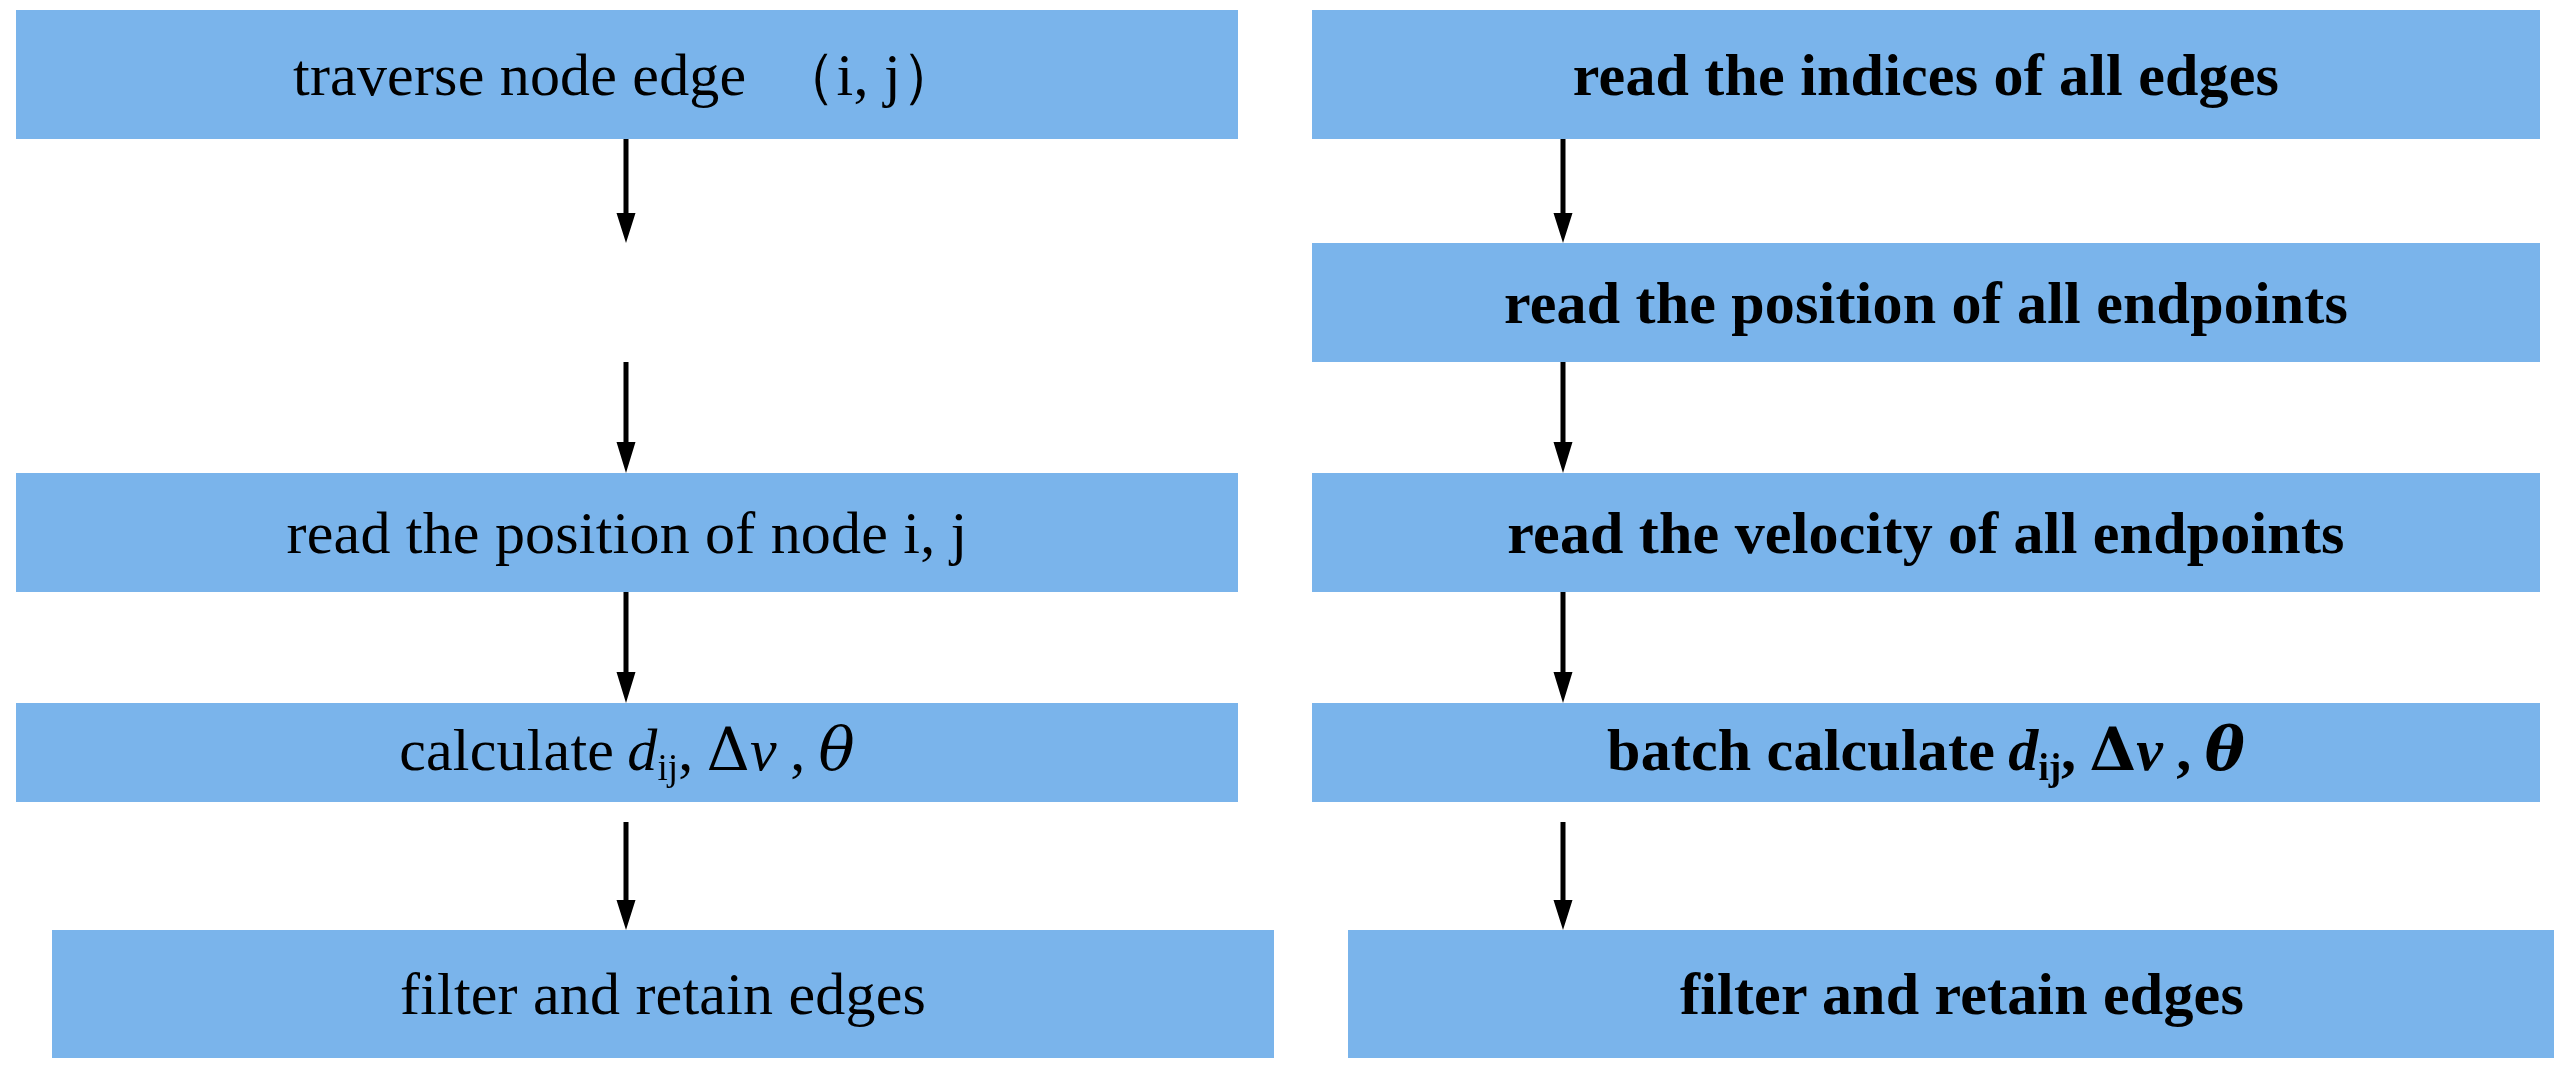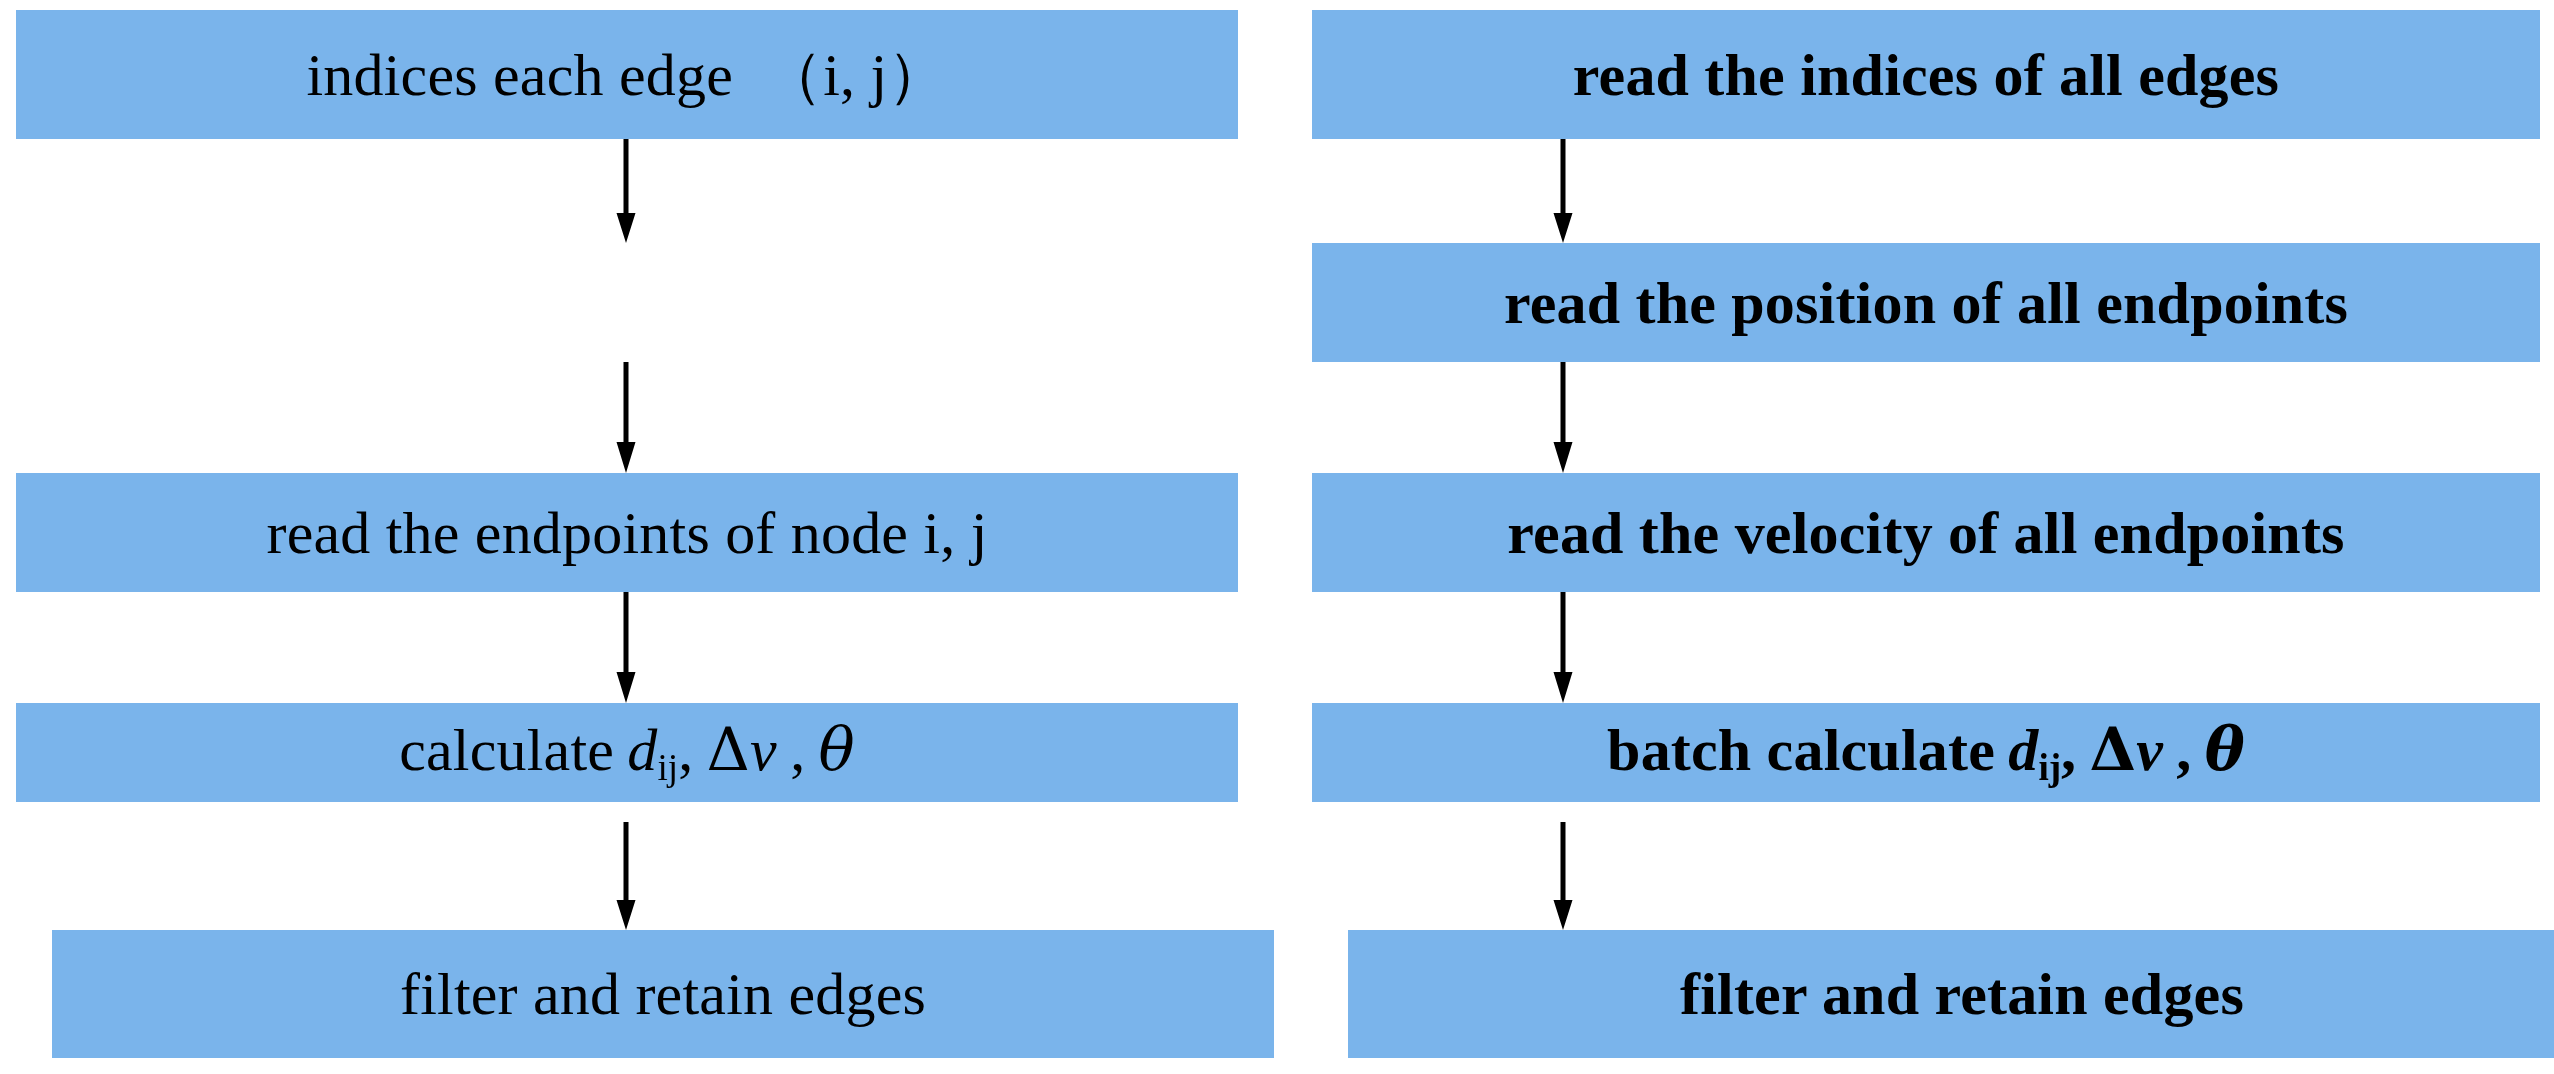--- a/index.html
+++ b/index.html
@@ -78,26 +78,26 @@
   .gap-3 { top: 822px; height: 108px; }
 </style>
 </head>
 <body>
 
 <div class="canvas">
 
   <div class="column col-left">
 
     <div class="node row-0">
-      <span class="node-label"><span>indices each edge</span><span class="wsp"></span><span>（i, j）</span></span>
+      <span class="node-label"><span>traverse node edge</span><span class="wsp"></span><span>（i, j）</span></span>
     </div>
 
 
     <div class="node row-2">
-      <span class="node-label">read the endpoints of node i, j</span>
+      <span class="node-label">read the position of node i, j</span>
     </div>
 
     <div class="node row-3">
       <span class="node-label"><span>calculate</span><span class="sp"></span><span class="mi">d</span><span class="sub">ij</span><span>,</span><span class="sp"></span><span class="gk">Δ</span><span class="mi">v</span><span class="sp"></span><span>,</span><span class="sp"></span><span class="gki">θ</span></span>
     </div>
 
     <div class="node row-4">
       <span class="node-label">filter and retain edges</span>
     </div>
   </div>

